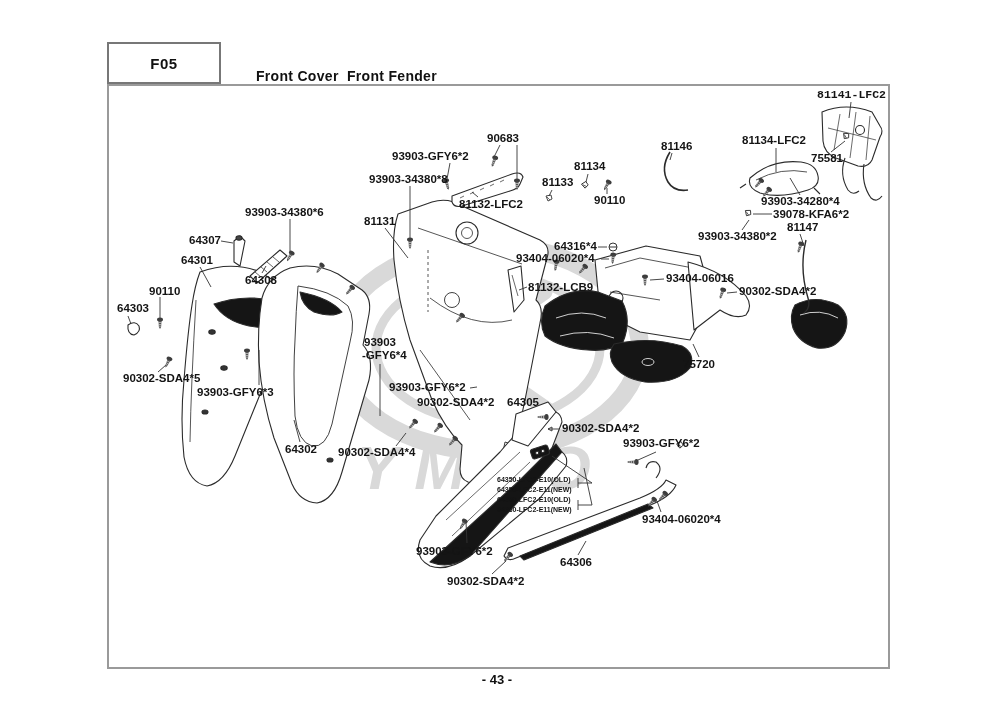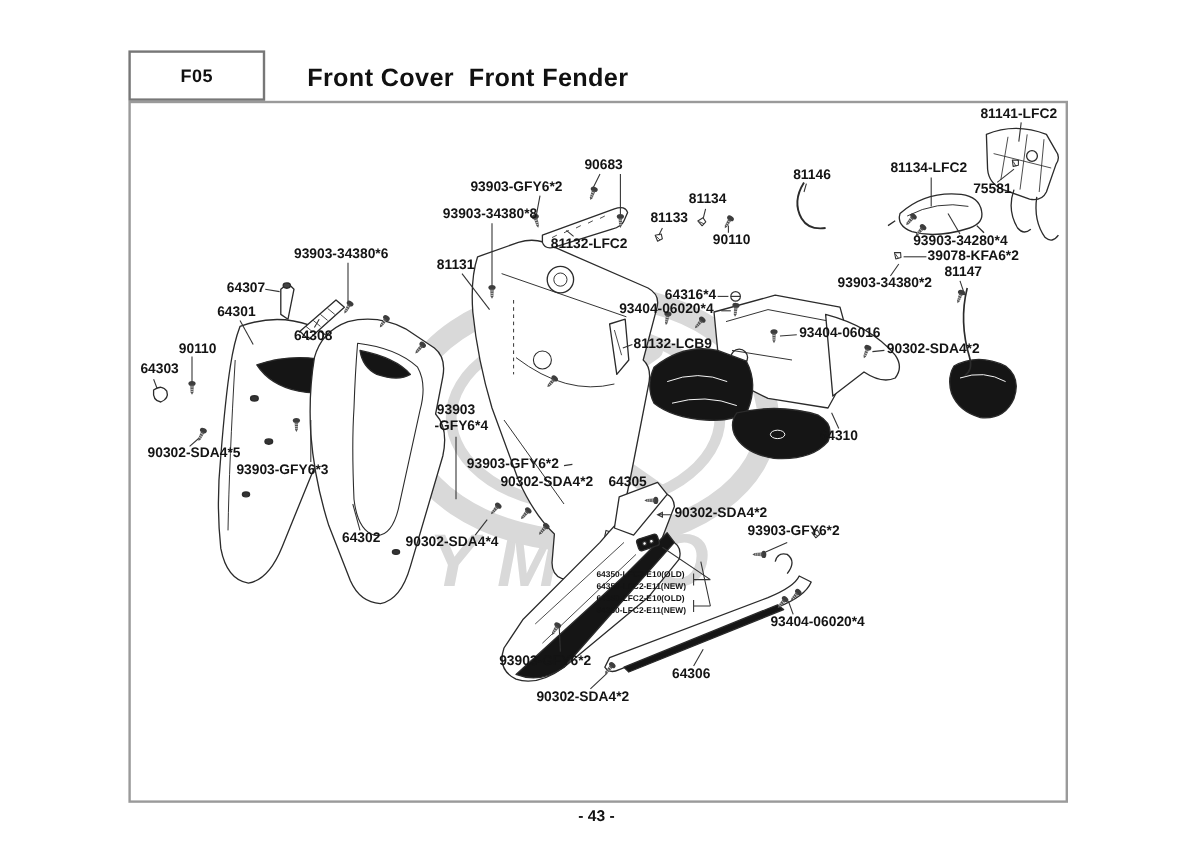--- a/index.html
+++ b/index.html
@@ -4,21 +4,21 @@
 <style>
   html,body{margin:0;padding:0;background:#fff;}
   .stage{position:relative;width:1000px;height:707px;background:#ffffff;overflow:hidden;
          font-family:"Liberation Sans",sans-serif;color:#111;}
   .frame{position:absolute;left:107px;top:84px;width:783px;height:585px;
          border:2px solid #9a9a9a;box-sizing:border-box;}
   .code-box{position:absolute;left:107px;top:42px;width:114px;height:42px;
             border:2px solid #777;box-sizing:border-box;background:#fff;
             display:flex;align-items:center;justify-content:center;
             font-weight:bold;font-size:15px;letter-spacing:.5px;}
-  .page-title{position:absolute;left:256px;top:54px;font-weight:bold;font-size:21px;
+  .page-title{position:absolute;left:256px;top:68px;font-weight:bold;font-size:14px;
               letter-spacing:.3px;white-space:pre;}
   .page-number{position:absolute;left:437px;top:672px;width:120px;text-align:center;
                font-weight:bold;font-size:13px;}
   .diagram-svg{position:absolute;left:0;top:0;}
   .plabel{position:absolute;font-weight:bold;font-size:11.5px;line-height:1.05;
           color:#141414;white-space:nowrap;}
   .plabel.small{font-size:7px;letter-spacing:0;}
   .wm-text{position:absolute;left:296px;top:432px;font-weight:bold;font-size:62px;
            letter-spacing:16px;color:#d9d9d9;font-style:italic;}
 </style>
@@ -239,21 +239,21 @@
     </g>
   </svg>
 
   <div class="frame"></div>
   <div class="code-box">
     <span>F05</span>
   </div>
   <div class="page-title">Front Cover  Front Fender</div>
 
   <div>
-      <div class="plabel" style="left: 817px; top: 89px;">81141-LFC2</div>
+      <div class="plabel" style="left: 817px; top: 89px; font-family: Liberation Mono, monospace;">81141-LFC2</div>
       <div class="plabel" style="left: 742px; top: 134px;">81134-LFC2</div>
       <div class="plabel" style="left: 811px; top: 152px;">75581</div>
       <div class="plabel" style="left: 761px; top: 195px;">93903-34280*4</div>
       <div class="plabel" style="left: 773px; top: 208px;">39078-KFA6*2</div>
       <div class="plabel" style="left: 787px; top: 221px;">81147</div>
       <div class="plabel" style="left: 698px; top: 230px;">93903-34380*2</div>
       <div class="plabel" style="left: 661px; top: 140px;">81146</div>
       <div class="plabel" style="left: 487px; top: 132px;">90683</div>
       <div class="plabel" style="left: 392px; top: 150px;">93903-GFY6*2</div>
       <div class="plabel" style="left: 369px; top: 173px;">93903-34380*8</div>
@@ -268,21 +268,21 @@
       <div class="plabel" style="left: 245px; top: 274px;">64308</div>
       <div class="plabel" style="left: 149px; top: 285px;">90110</div>
       <div class="plabel" style="left: 117px; top: 302px;">64303</div>
       <div class="plabel" style="left: 123px; top: 372px;">90302-SDA4*5</div>
       <div class="plabel" style="left: 197px; top: 386px;">93903-GFY6*3</div>
       <div class="plabel" style="left: 554px; top: 240px;">64316*4</div>
       <div class="plabel" style="left: 516px; top: 252px;">93404-06020*4</div>
       <div class="plabel" style="left: 528px; top: 281px;">81132-LCB9</div>
       <div class="plabel" style="left: 666px; top: 272px;">93404-06016</div>
       <div class="plabel" style="left: 739px; top: 285px;">90302-SDA4*2</div>
-      <div class="plabel" style="left: 683px; top: 358px;">64310</div>
+      <div class="plabel" style="left: 683px; top: 358px;">75720</div>
       <div class="plabel" style="left: 364px; top: 336px;">93903</div>
       <div class="plabel" style="left: 362px; top: 349px;">-GFY6*4</div>
       <div class="plabel" style="left: 389px; top: 381px;">93903-GFY6*2</div>
       <div class="plabel" style="left: 417px; top: 396px;">90302-SDA4*2</div>
       <div class="plabel" style="left: 507px; top: 396px;">64305</div>
       <div class="plabel" style="left: 285px; top: 443px;">64302</div>
       <div class="plabel" style="left: 338px; top: 446px;">90302-SDA4*4</div>
       <div class="plabel" style="left: 562px; top: 422px;">90302-SDA4*2</div>
       <div class="plabel" style="left: 623px; top: 437px;">93903-GFY6*2</div>
       <div class="plabel small" style="left: 497px; top: 476px;">64350-LFC2-E10(OLD)</div>

